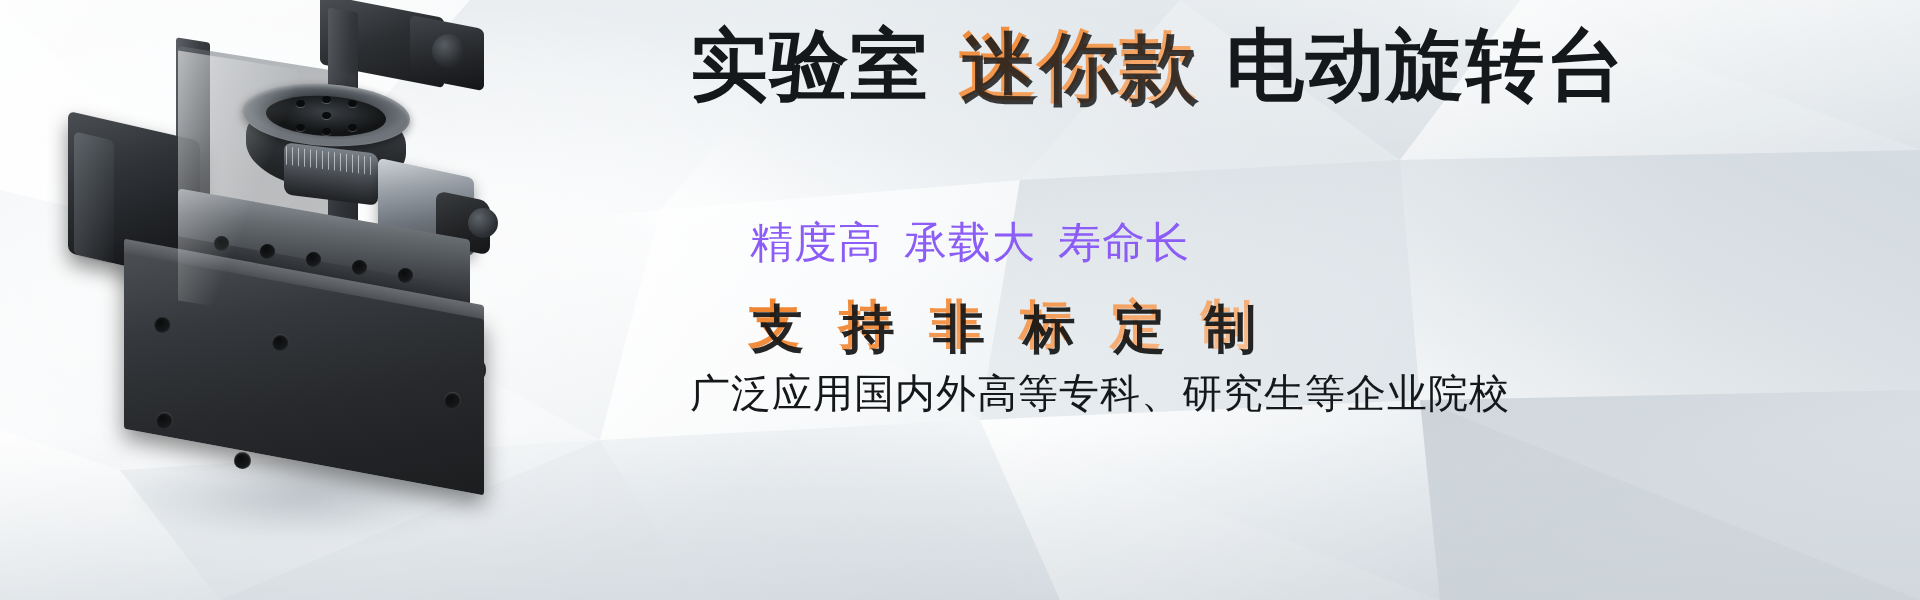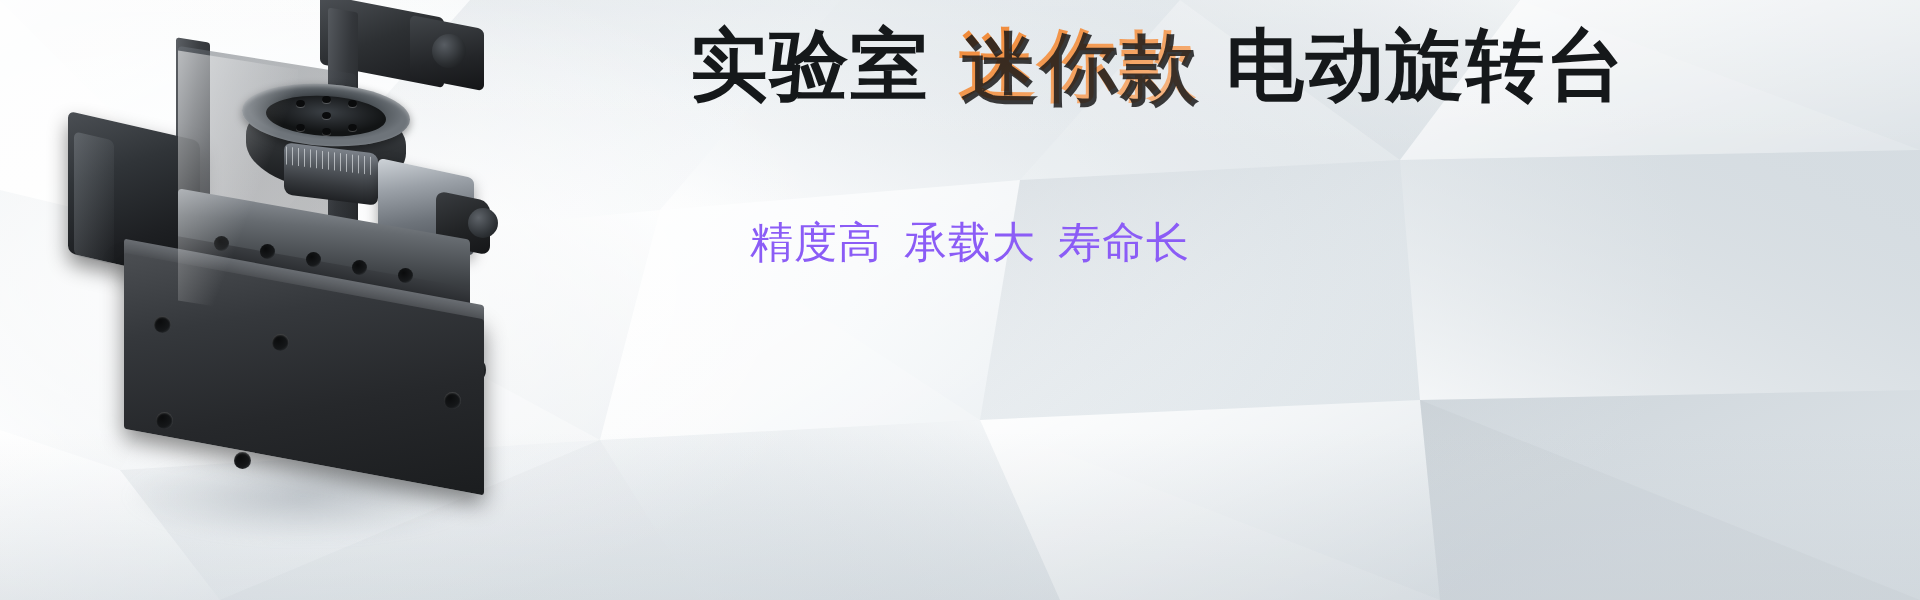--- a/index.html
+++ b/index.html
@@ -419,16 +419,18 @@
 
     <div class="line" id="headline">
       <span class="hl-plain">实验室</span><span class="sp"></span><span class="hl-accent">迷你款</span><span class="sp"></span><span class="hl-plain">电动旋转台</span>
     </div>
 
 
     <div class="line" id="spec2">
       <span>精度高</span><span class="sp"></span><span>承载大</span><span class="sp"></span><span>寿命长</span>
     </div>
 
-
+    <div class="line" id="custom">支 持 非 标 定 制</div>
+
+    <div class="line" id="apply">广泛应用国内外高等专科、研究生等企业院校</div>
 
   </div>
 </div>
 
 </body></html>

